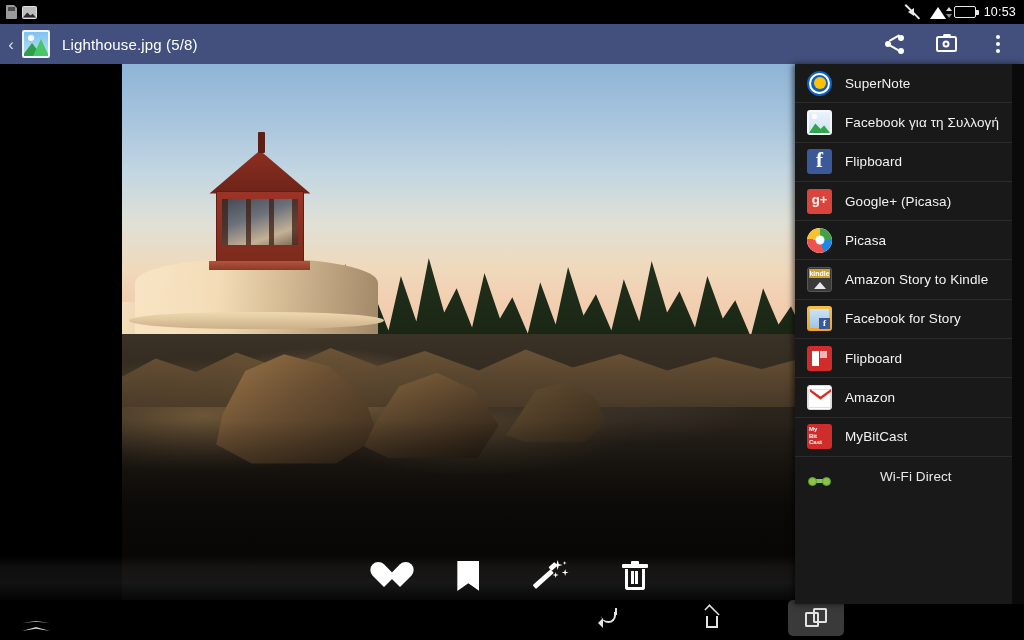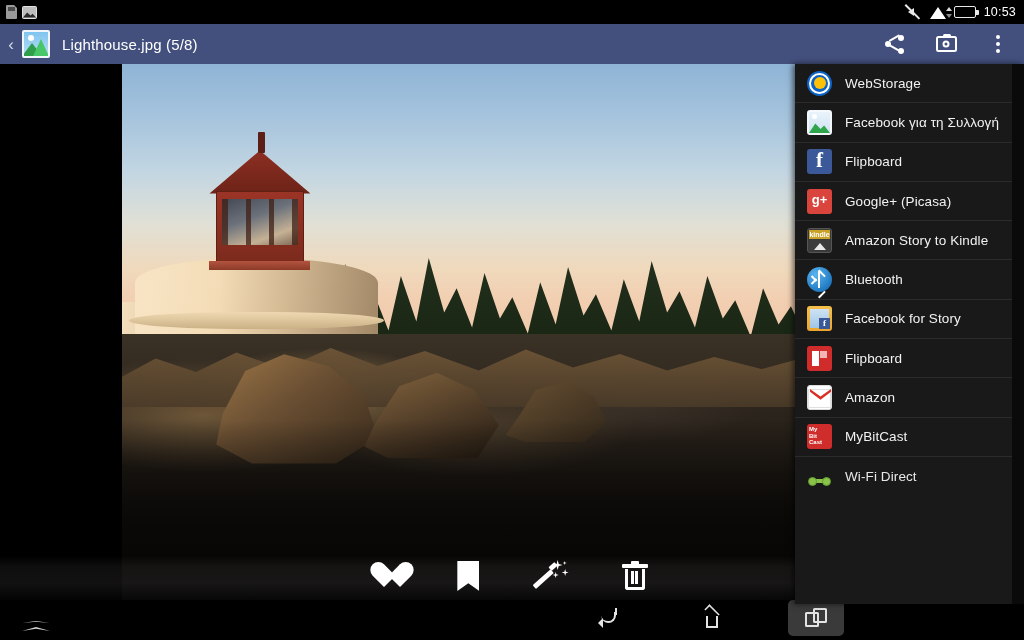--- a/index.html
+++ b/index.html
@@ -537,21 +537,21 @@
   .app-wifidirect .r1, .app-wifidirect .r2 {
     position:absolute; bottom:3px; width:9px; height:9px; border-radius:50%;
     background:#8bc34a; border:1.5px solid #5e9e2e;
   }
   .app-wifidirect .r1 { left:1px; }
   .app-wifidirect .r2 { right:1px; }
   .app-wifidirect .bar {
     position:absolute; left:5px; bottom:6px; width:15px; height:4px; background:#8bc34a;
   }
 
-  .share-item.partial { border-bottom:none; }
+  .share-item.partial { border-bottom:none;gap:35px; }
   .share-item.partial .si-label { color:#e8e8e8; }
 
   
   #nav-bar {
     position:absolute; left:0; bottom:0; width:1024px; height:36px;
     background:#000; display:flex; align-items:center;
   }
   .nav-expand { margin-left:22px; cursor:pointer; }
   .ic-expand { position:relative; width:28px; height:16px; }
   .ic-expand .c1, .ic-expand .c2 {
@@ -726,56 +726,51 @@
         </span>
       </div>
     </div>
   </div>
 
   <div id="share-panel">
     <div class="panel-scroll">
 
       <div class="share-item">
         <span class="si-icon app-webstorage"></span>
-        <span class="si-label">WebStorage</span>
+        <span class="si-label">SuperNote</span>
       </div>
 
       <div class="share-item">
         <span class="si-icon app-fbcollection"></span>
         <span class="si-label">Facebook για τη Συλλογή</span>
       </div>
 
       <div class="share-item">
         <span class="si-icon app-facebook"></span>
         <span class="si-label">Flipboard</span>
       </div>
 
       <div class="share-item">
         <span class="si-icon app-gplus"></span>
         <span class="si-label">Google+ (Picasa)</span>
       </div>
 
+      <div class="share-item">
+        <span class="si-icon app-picasa"></span>
+        <span class="si-label">Picasa</span>
+      </div>
 
       <div class="share-item">
         <span class="si-icon app-kindle">
           <span class="kw">kindle</span>
             <span class="karrow"></span>
         </span>
         <span class="si-label">Amazon Story to Kindle</span>
       </div>
 
-      <div class="share-item">
-        <span class="si-icon app-bluetooth">
-          <span class="bt1"></span>
-            <span class="bt2"></span>
-            <span class="bt3"></span>
-            <span class="bt4"></span>
-        </span>
-        <span class="si-label">Bluetooth</span>
-      </div>
 
       <div class="share-item">
         <span class="si-icon app-fbstory">
           <span class="fbs">f</span>
         </span>
         <span class="si-label">Facebook for Story</span>
       </div>
 
       <div class="share-item">
         <span class="si-icon app-flipboard"></span>

